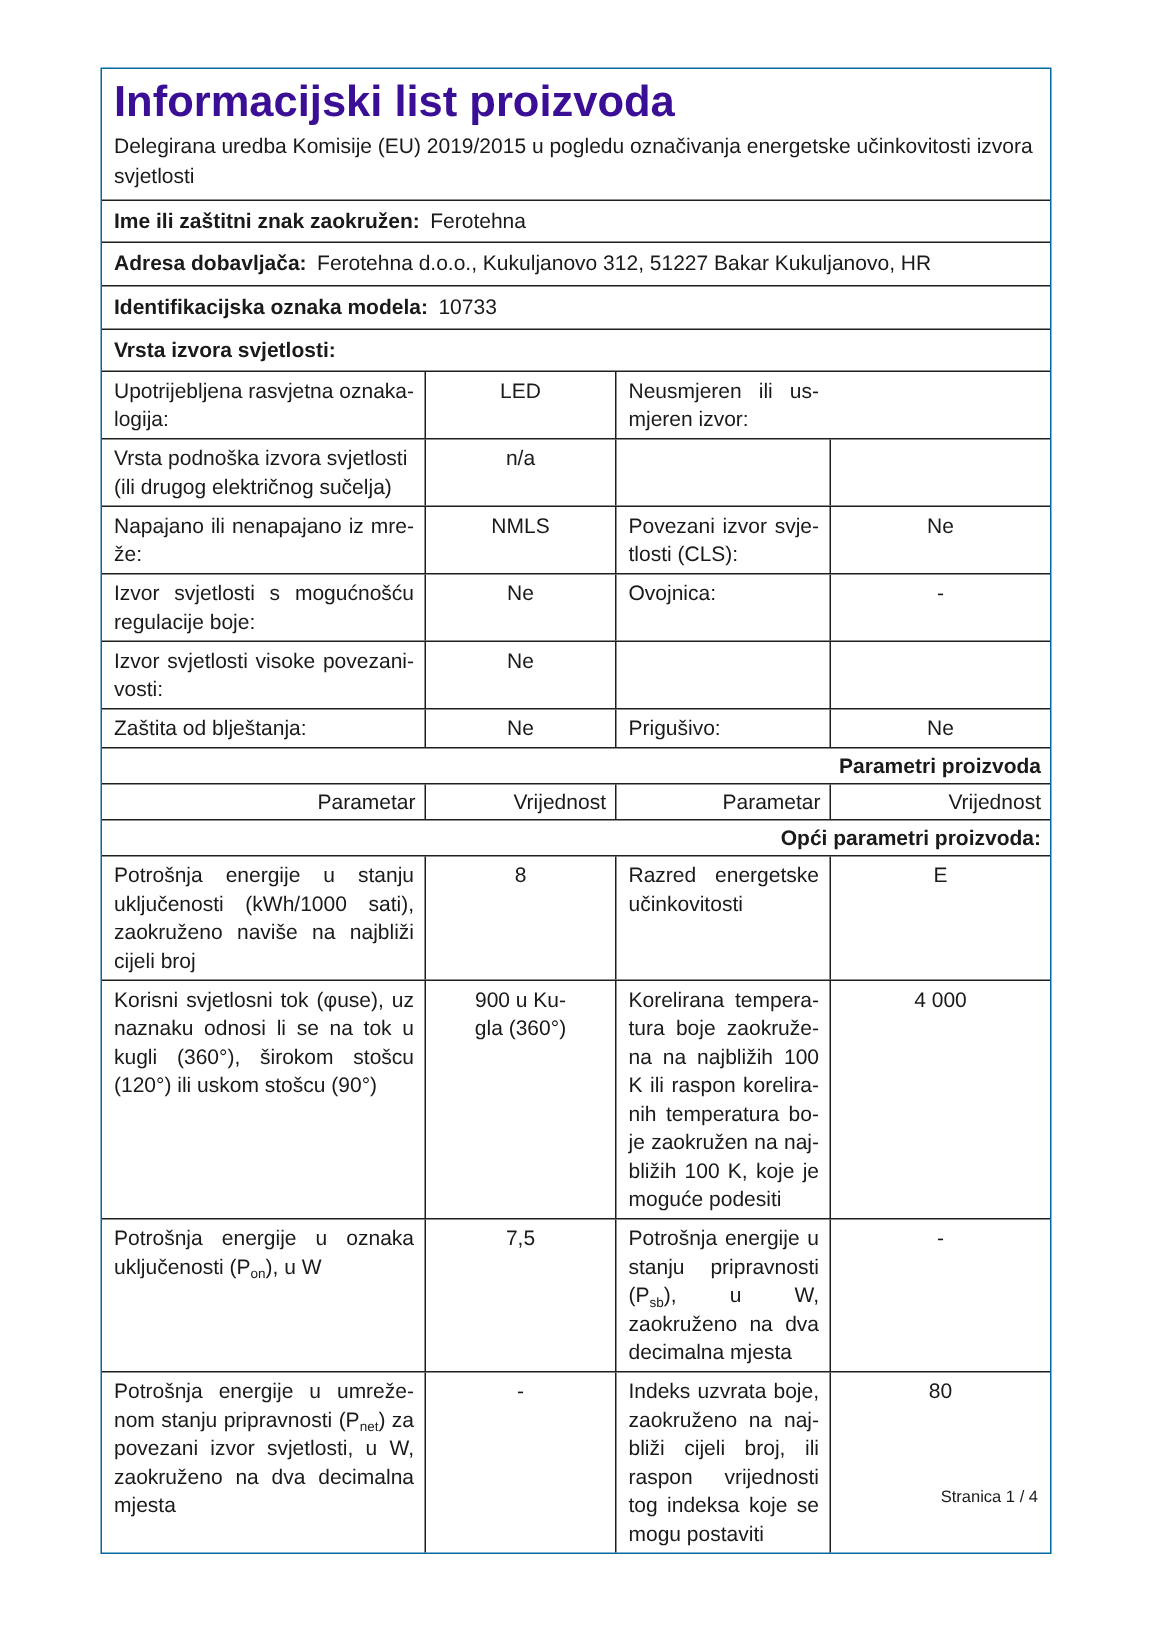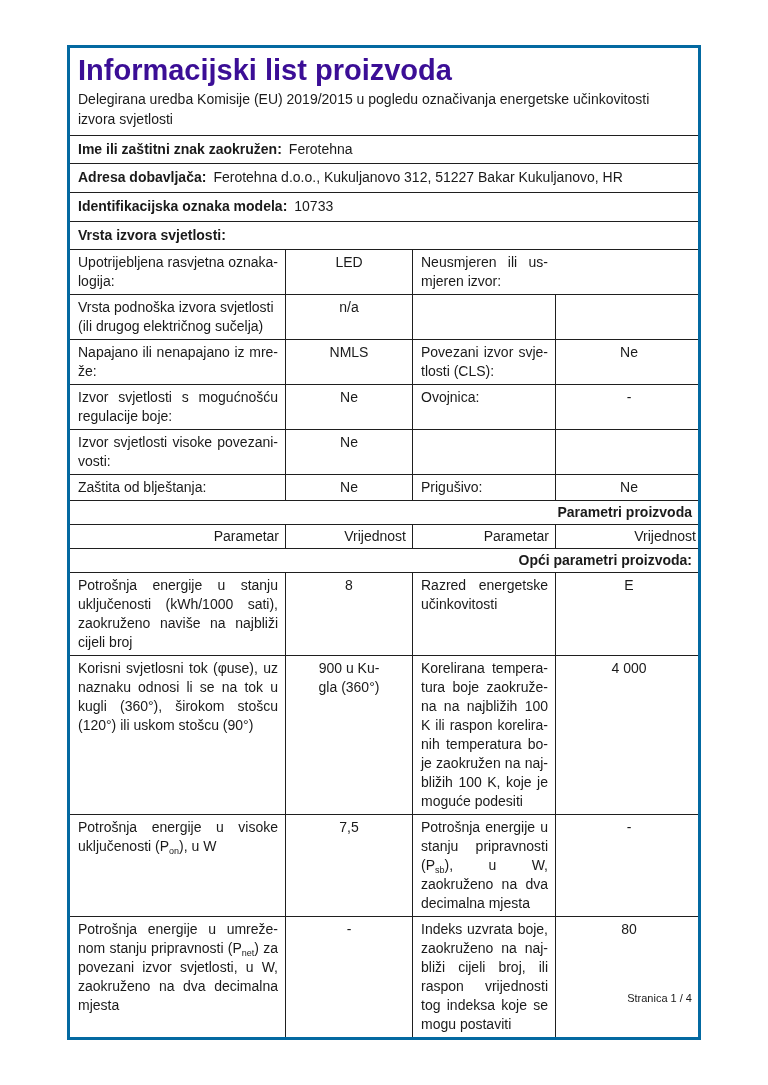--- a/index.html
+++ b/index.html
@@ -1,18 +1,18 @@
 <!DOCTYPE html>
 <html lang="hr"><head>
 <meta charset="utf-8">
 <style>
   html,body{margin:0;padding:0;background:#ffffff;}
   .page{position:relative;width:768px;height:1085px;background:#ffffff;overflow:hidden;
         font-family:"Liberation Sans",sans-serif;color:#1a1a1a;}
-  .doc{position:absolute;left:67px;top:45px;width:634px;border:3px solid #0369a1;
+  .doc{position:absolute;left:67px;top:45px;width:634px;border:1px solid #0369a1;
        box-sizing:border-box;background:#fff;}
   .row{box-sizing:border-box;}
   .row + .row{border-top:1px solid #1f1f1f;}
   
   .title-block{min-height:87px;padding:5px 10px 2px 8px;}
   h1{margin:0;font-size:29px;line-height:1.18;font-weight:bold;}
   .subtitle{margin-top:3px;font-size:14px;line-height:1.42;max-width:616px;}
   
   .irow{min-height:28px;padding:4px 8px;font-size:14px;line-height:1.36;}
   .irow .lbl{font-weight:bold;}
@@ -108,21 +108,21 @@
       <div class="cell v cb">E</div>
     </div>
     <div class="row trow" style="min-height:155px">
       <div class="cell p">Korisni svjetlosni tok (φuse), uz naznaku odnosi li se na tok u ku­gli (360°), širokom stošcu (120°) ili uskom stošcu (90°)</div>
       <div class="cell v cb">900 u Ku-
 gla (360°)</div>
       <div class="cell p cb">Korelirana tempera­tura boje zaokruže­na na najbližih 100 K ili raspon korelira­nih temperatura bo­je zaokružen na naj­bližih 100 K, koje je moguće podesiti</div>
       <div class="cell v cb">4&nbsp;000</div>
     </div>
     <div class="row trow" style="min-height:95px">
-      <div class="cell p"><span>Potrošnja energije u visoke uključenosti (P</span><sub>on</sub><span>), u W</span></div>
+      <div class="cell p"><span>Potrošnja energije u oznaka uključenosti (P</span><sub>on</sub><span>), u W</span></div>
       <div class="cell v cb">7,5</div>
       <div class="cell p cb"><span>Potrošnja energije u stanju pripravnosti (P</span><sub>sb</sub><span>), u W, zaokruže­no na dva decimalna mjesta</span></div>
       <div class="cell v cb">-</div>
     </div>
     <div class="row trow" style="min-height:120px">
       <div class="cell p"><span>Potrošnja energije u umreže­nom stanju pripravnosti (P</span><sub>net</sub><span>) za povezani izvor svjetlosti, u W, zaokruženo na dva decimalna mjesta</span></div>
       <div class="cell v cb">-</div>
       <div class="cell p cb">Indeks uzvrata boje, zaokruženo na naj­bliži cijeli broj, ili ras­pon vrijednosti tog indeksa koje se mo­gu postaviti</div>
       <div class="cell v cb">80</div>
     </div>

